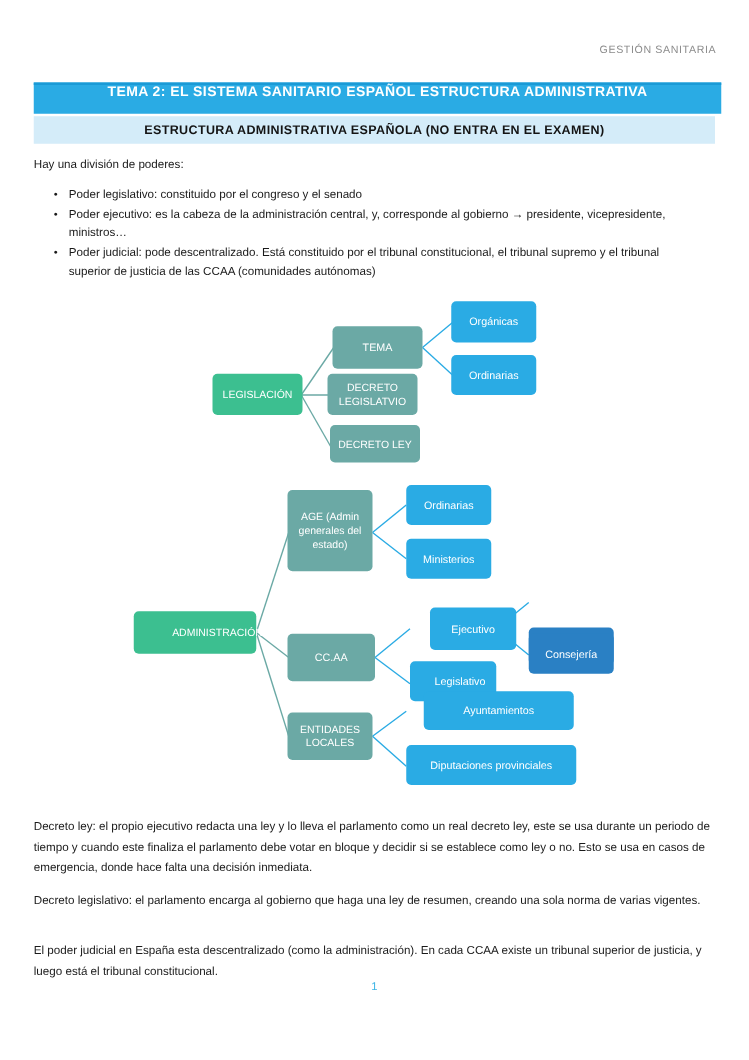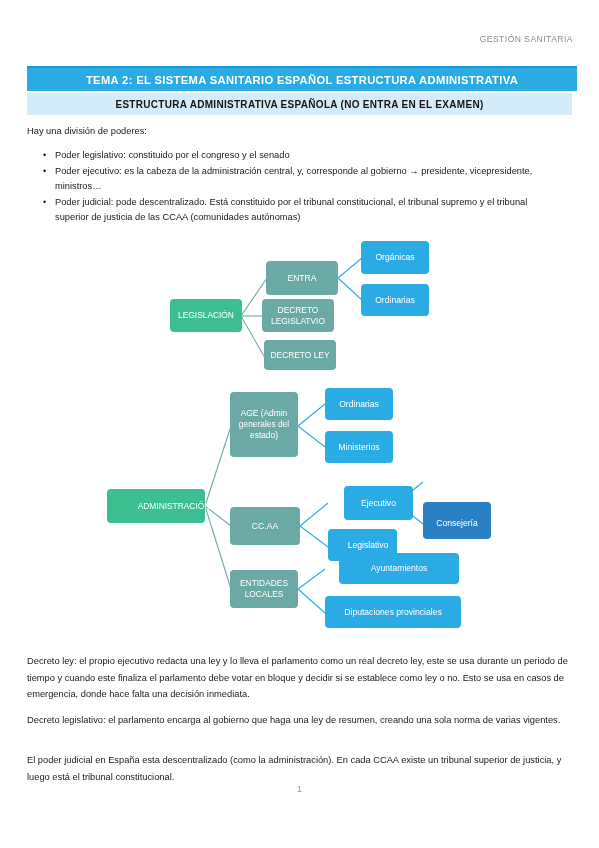--- a/index.html
+++ b/index.html
@@ -36,21 +36,21 @@
   .title-banner {
     position: absolute;
     left: 27px;
     top: 66px;
     width: 550px;
     height: 25px;
     background: #2aabe4;
     border-top: 2px solid #1a9ad6;
     box-sizing: border-box;
     display: flex;
-    align-items: center;
+    align-items: flex-start;
     justify-content: center;
   }
   .title-banner-text {
     color: #ffffff;
     font-size: 11.2px;
     font-weight: bold;
     letter-spacing: 0.35px;
     white-space: nowrap;
   }
 
@@ -207,21 +207,21 @@
       <line x1="338" y1="42" x2="362" y2="22" stroke="#2aabe4" stroke-width="1.1"></line>
 
       <line x1="338" y1="42" x2="362" y2="64" stroke="#2aabe4" stroke-width="1.1"></line>
     </svg>
 
     <div class="node green" style="left:170px; top:63px; width:72px; height:33px; font-size:8.4px;">
       <span>LEGISLACIÓN</span>
     </div>
 
     <div class="node teal" style="left:266px; top:25px; width:72px; height:34px; font-size:8.6px;">
-      <span>ENTRA</span>
+      <span>TEMA</span>
     </div>
 
     <div class="node teal" style="left:262px; top:63px; width:72px; height:33px; font-size:8.4px;">
       <span>DECRETO LEGISLATVIO</span>
     </div>
 
     <div class="node teal" style="left:264px; top:104px; width:72px; height:30px; font-size:8.4px;">
       <span>DECRETO LEY</span>
     </div>
 

